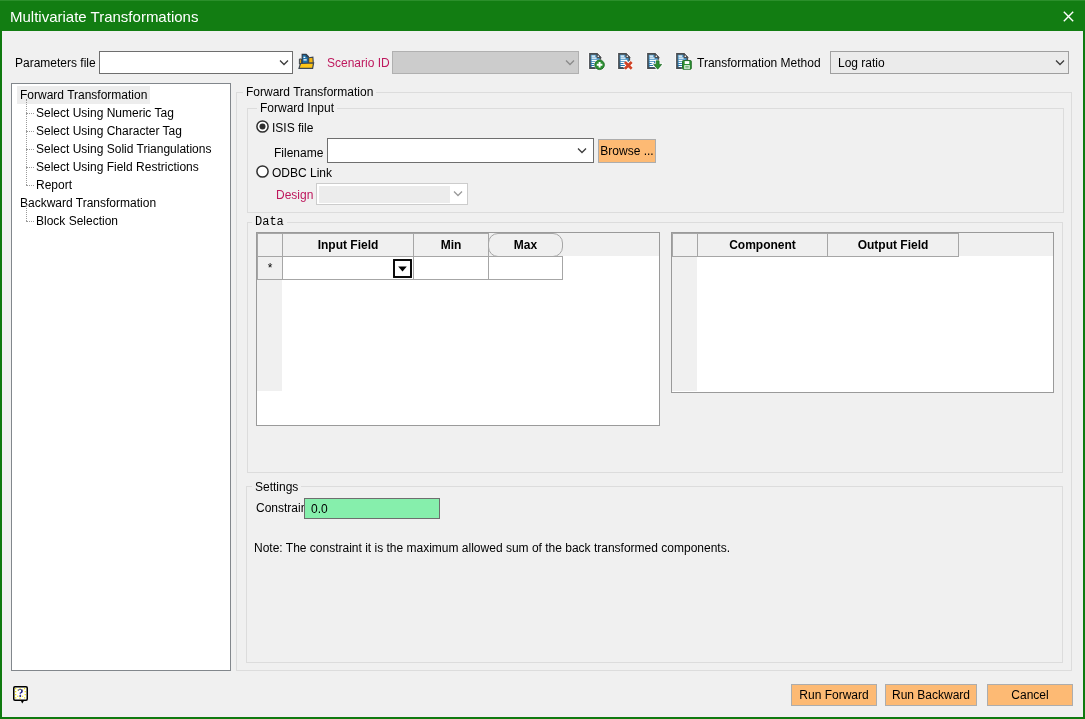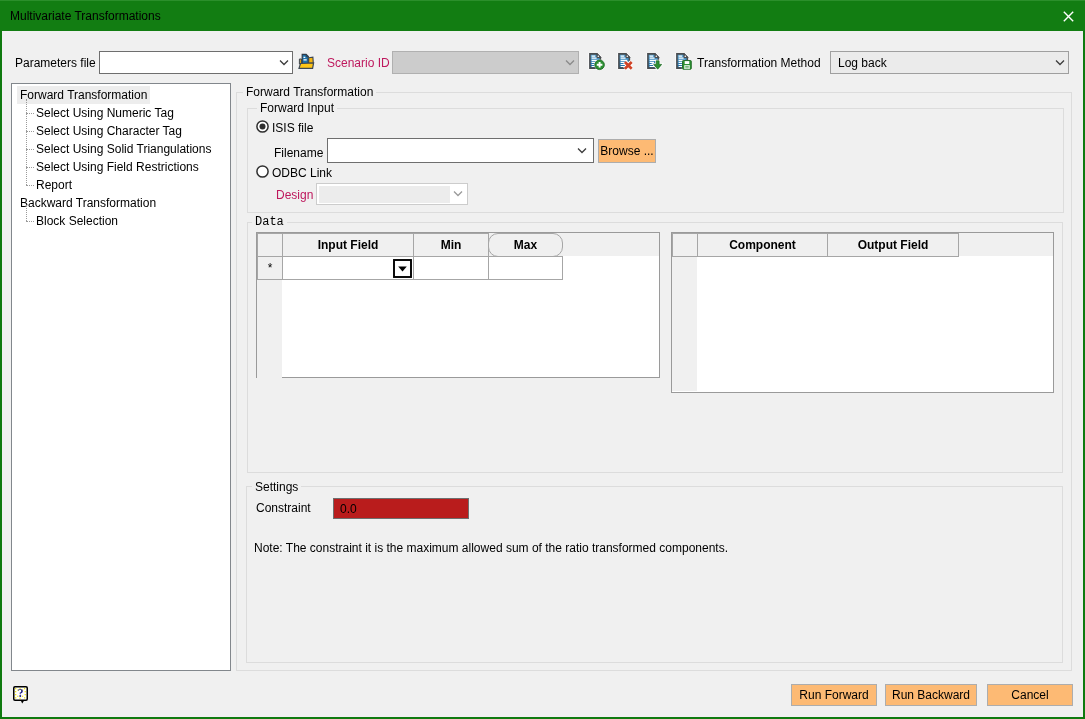--- a/index.html
+++ b/index.html
@@ -2,21 +2,21 @@
 <html><head>
 <meta charset="utf-8">
 <style>
   * { margin:0; padding:0; box-sizing:border-box; }
   html,body { width:1085px; height:719px; overflow:hidden; }
   body { font-family:"Liberation Sans", sans-serif; font-size:12px; color:#000; }
   #win { position:absolute; left:0; top:0; width:1085px; height:719px; background:#f0f0f0; }
   .winborder { position:absolute; background:#0f7a0f; }
   .abs { position:absolute; }
   #title { left:0; top:0; width:1085px; height:31px; background:#127d12; border-top:1px solid #2b8f2b; }
-  #title .txt { position:absolute; left:10px; top:0; line-height:31px; color:#000000; font-size:12px; }
+  #title .txt { position:absolute; left:10px; top:0; line-height:31px; color:#ffffff; font-size:15px; }
   #closex { position:absolute; right:11px; top:10px; }
   .lbl { position:absolute; white-space:nowrap; }
   .gray { color:#be185d; }
   .combo-w { background:#fff; border:1px solid #6e6e6e; }
   .combo-g { background:#cccccc; border:1px solid #b0b0b0; }
   .combo-f { background:#ebebeb; border:1px solid #9f9f9f; }
   .chev { position:absolute; }
   .btn { position:absolute; background:#fdba74; border:1px solid #adadad; text-align:center; }
   .gbox { position:absolute; border:1px solid #dcdcdc; }
   .glabel { position:absolute; background:#f0f0f0; padding:0 3px; white-space:nowrap; }
@@ -117,21 +117,21 @@
     <circle cx="10.3" cy="3.3" r="0.8" fill="#fff"></circle>
     <path d="M3.6 3.1 h3.6 M3.6 5.2 h5 M3.6 7.3 h6.6 M3.6 9.4 h4.4 M3.6 11.5 h6.2 M3.6 13.5 h5" stroke="#fff" stroke-width="1.2"></path>
     <rect x="6.9" y="6.9" width="10" height="10" rx="1" fill="#fff"></rect>
     <rect x="7.5" y="7.5" width="8.8" height="8.8" rx="0.8" fill="#2c9032" stroke="#1b6420" stroke-width="0.9"></rect>
     <rect x="9.7" y="8.1" width="4.6" height="2.9" fill="#fff"></rect>
     <rect x="9.3" y="12.1" width="5.4" height="4" fill="#fff"></rect>
     <path d="M10.2 13.3 h3.6 M10.2 14.9 h3.6" stroke="#2c9032" stroke-width="0.8"></path>
   </svg></div>
   <div class="lbl" style="left:697px; top:56px;">Transformation Method</div>
   <div class="abs combo-f" style="left:830px; top:51px; width:239px; height:23px;"></div>
-  <div class="lbl" style="left:838px; top:56px;">Log back</div>
+  <div class="lbl" style="left:838px; top:56px;">Log ratio</div>
   <svg class="chev" style="left:1055px; top:60px;" width="10" height="6" viewBox="0 0 10 6">
       <path d="M1 0.5 L5 4.5 L9 0.5" fill="none" stroke="#3c3c3c" stroke-width="1.3"></path>
     </svg>
 
   <div class="abs" id="tree">
     <div class="titem" style="left:5px; top:2px; background:#ededed; padding:0 3px;">Forward Transformation</div>
     <div class="dotv" style="left:14px; top:15px; height:86px;"></div>
     <div class="doth" style="left:14px; top:29px; width:8px;"></div>
     <div class="doth" style="left:14px; top:47px; width:8px;"></div>
     <div class="doth" style="left:14px; top:65px; width:8px;"></div>
@@ -173,21 +173,21 @@
   <div class="abs" style="left:316px; top:183px; width:152px; height:22px; background:#fff; border:1px solid #cccccc;">
     <div class="abs" style="left:2px; top:2px; width:131px; height:17px; background:#ececec;"></div>
   </div>
   <svg class="chev" style="left:453px; top:191px;" width="10" height="6" viewBox="0 0 10 6">
       <path d="M1 0.5 L5 4.5 L9 0.5" fill="none" stroke="#9a9a9a" stroke-width="1.3"></path>
     </svg>
 
   <div class="gbox" style="left:247px; top:222px; width:816px; height:251px;"></div>
   <div class="glabel" style="left:252px; top:215px;font-family:Liberation Mono, monospace;">Data</div>
 
-  <div class="abs" id="lgrid" style="left:256px; top:232px; width:404px; height:146px; background:#fff; border:1px solid #9a9a9a;">
+  <div class="abs" id="lgrid" style="left:256px; top:232px; width:404px; height:194px; background:#fff; border:1px solid #9a9a9a;">
     <div class="abs" style="left:0; top:0; width:402px; height:23px; background:#f0f0f0;"></div>
     <div class="abs" style="left:0; top:0; width:25px; height:158px; background:#f0f0f0;"></div>
     <div class="abs cellb" style="left:0; top:0; width:26px; height:24px; background:#f0f0f0;"></div>
     <div class="abs cellb" style="left:25px; top:0; width:132px; height:24px; background:#f0f0f0; text-align:center; line-height:23px; font-weight:bold;">Input Field</div>
     <div class="abs cellb" style="left:156px; top:0; width:76px; height:24px; background:#f0f0f0; text-align:center; line-height:23px; font-weight:bold;">Min</div>
     <div class="abs cellb" style="left:231px; top:0; width:75px; height:24px; background:#f0f0f0; text-align:center; line-height:23px; font-weight:bold;border-radius:10px;">Max</div>
     <div class="abs cellb" style="left:0; top:23px; width:26px; height:24px; background:#f0f0f0; text-align:center; line-height:22px;">*</div>
     <div class="abs cellb" style="left:25px; top:23px; width:132px; height:24px; background:#fff;"></div>
     <div class="abs cellb" style="left:156px; top:23px; width:76px; height:24px; background:#fff;"></div>
     <div class="abs cellb" style="left:231px; top:23px; width:75px; height:24px; background:#fff;"></div>
@@ -201,24 +201,24 @@
     <div class="abs" style="left:0; top:0; width:381px; height:23px; background:#f0f0f0;"></div>
     <div class="abs" style="left:0; top:0; width:25px; height:158px; background:#f0f0f0;"></div>
     <div class="abs cellb" style="left:0; top:0; width:26px; height:24px; background:#f0f0f0;"></div>
     <div class="abs cellb" style="left:155px; top:0; width:132px; height:24px; background:#f0f0f0; text-align:center; line-height:23px; font-weight:bold;">Output Field</div>
     <div class="abs cellb" style="left:25px; top:0; width:131px; height:24px; background:#f0f0f0; text-align:center; line-height:23px; font-weight:bold;">Component</div>
   </div>
 
   <div class="gbox" style="left:246px; top:486px; width:817px; height:177px;"></div>
   <div class="glabel" style="left:252px; top:480px;">Settings</div>
   <div class="lbl" style="left:256px; top:501px;">Constraint</div>
-  <div class="abs" style="left:333px; top:498px; width:136px; height:21px; background:#b91c1c; border:1px solid #6e6e6e;">
+  <div class="abs" style="left:304px; top:498px; width:136px; height:21px; background:#86efac; border:1px solid #6e6e6e;">
     <div style="padding:3px 0 0 6px;">0.0</div>
   </div>
-  <div class="lbl" style="left:254px; top:541px;">Note: The constraint it is the maximum allowed sum of the ratio transformed components.</div>
+  <div class="lbl" style="left:254px; top:541px;">Note: The constraint it is the maximum allowed sum of the back transformed components.</div>
 
   <div class="abs" id="helpicon" style="left:13px; top:686px;"><svg width="16" height="18" viewBox="0 0 16 18">
     <rect x="0.75" y="0.75" width="13.5" height="13.5" rx="1.2" fill="#ffffff" stroke="#000" stroke-width="1.5"></rect>
     <g fill="#f0e518">
       <rect x="2" y="2" width="1.3" height="1.3"></rect>
           <rect x="6.4" y="2" width="1.3" height="1.3"></rect>
           <rect x="11" y="2" width="1.3" height="1.3"></rect>
       <rect x="2" y="5" width="1.3" height="1.3"></rect>
           <rect x="11.6" y="5" width="1.3" height="1.3"></rect>
       <rect x="2" y="8" width="1.3" height="1.3"></rect>

